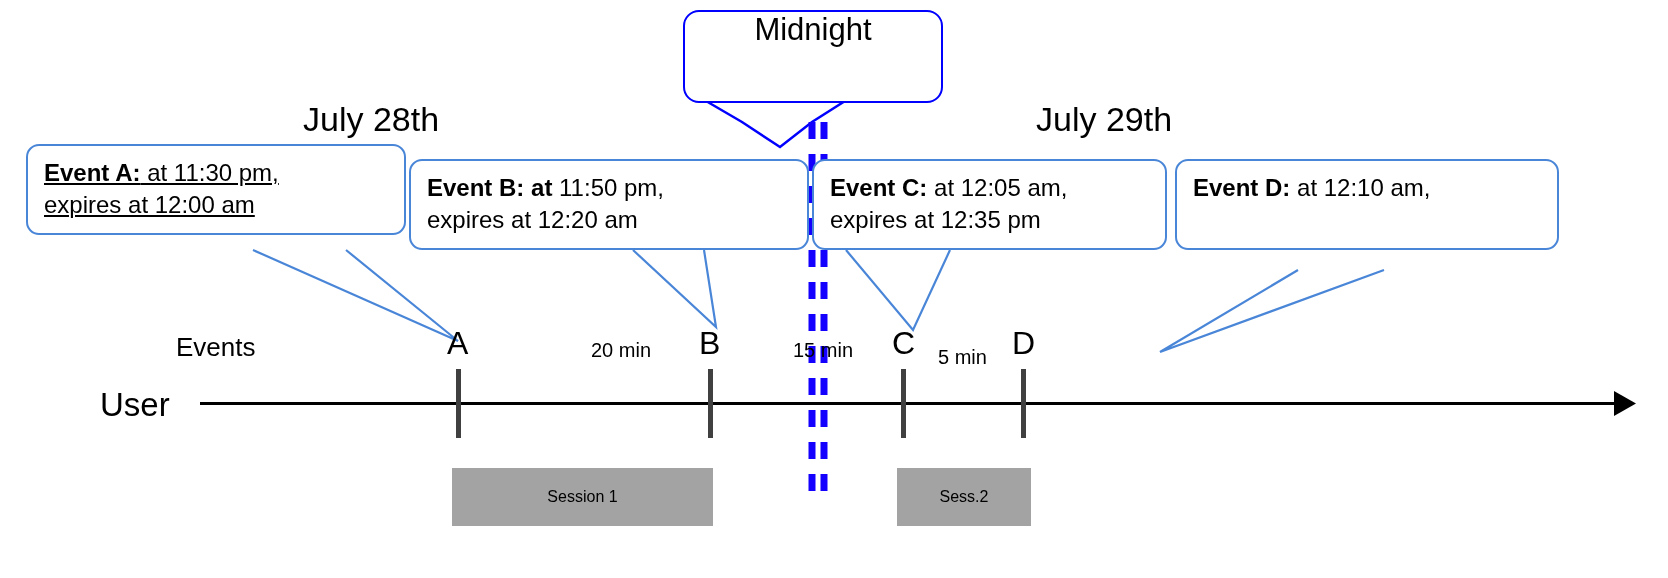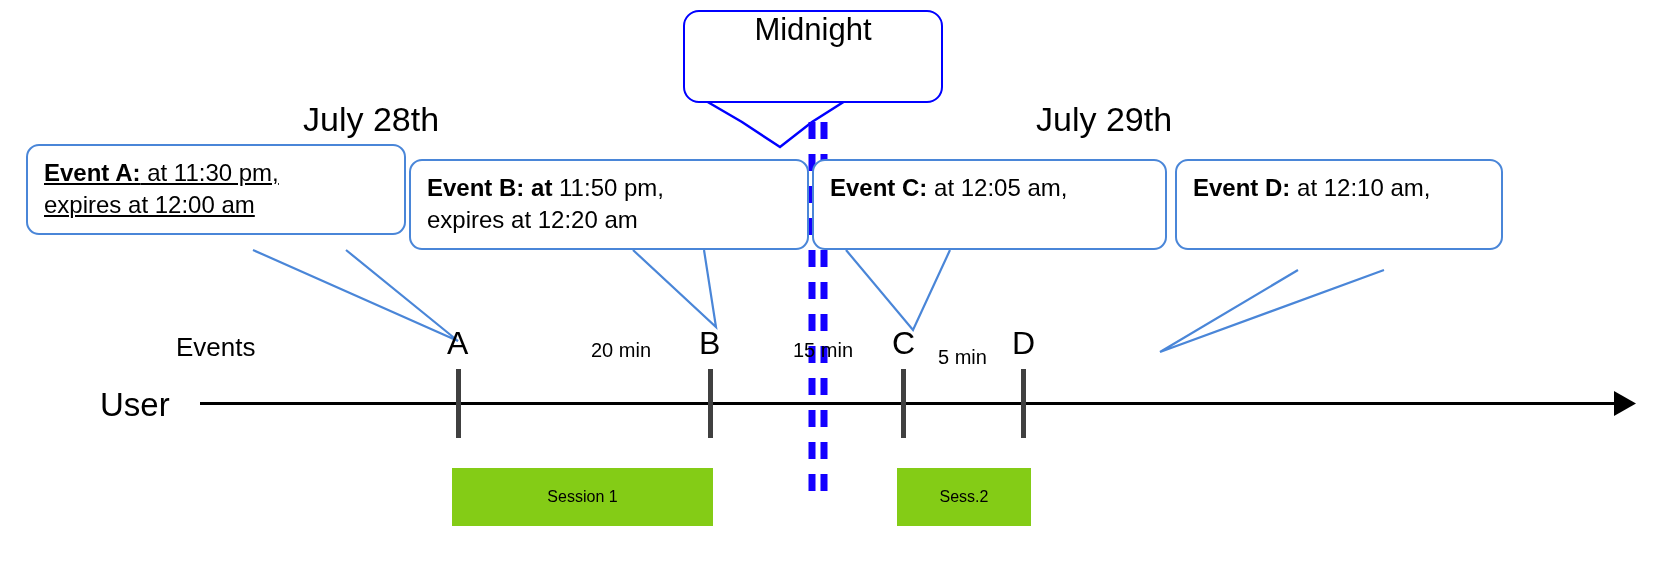--- a/index.html
+++ b/index.html
@@ -78,21 +78,21 @@
     background:#000000;
     height:3px;
     z-index:3;
   }
   .marker{
     background:#404040;
     width:5px;
     z-index:4;
   }
   .session-box{
-    background:#84cc16;
+    background:#a3a3a3;
     display:flex;
     align-items:center;
     justify-content:center;
     z-index:2;
   }
   .svg-layer{
     position:absolute;
     left:0; top:0;
     width:1668px;
     height:578px;
@@ -136,23 +136,24 @@
     <span>expires at 12:00 am</span>
   </div>
 
   <div class="abs callout" style="left:409px;top:159px;width:400px;height:91px;">
     <span style="font-weight:bold;">Event B:</span><span style="font-weight:bold;"> at</span><span> 11:50 pm,</span><br>
     <span>expires at 12:20 am</span>
   </div>
 
   <div class="abs callout" style="left:812px;top:159px;width:355px;height:91px;">
     <span style="font-weight:bold;">Event C:</span><span> at 12:05 am,</span><br>
+    <span>expires at 12:35 pm</span>
   </div>
 
-  <div class="abs callout" style="left:1175px;top:159px;width:328px;height:91px;">
+  <div class="abs callout" style="left:1175px;top:159px;width:384px;height:91px;">
     <span style="font-weight:bold;">Event D:</span><span>  at 12:10 am,</span><br>
   </div>
 
   <div class="abs events-name" style="left:176px;top:332px;">Events</div>
 
   <div class="abs axis-name" style="left:100px;top:386px;">User</div>
 
   <div class="abs axis-line" style="left:200px;top:402px;width:1425px;"></div>
 
   <svg class="svg-layer" viewBox="0 0 1668 578" xmlns="http://www.w3.org/2000/svg">

